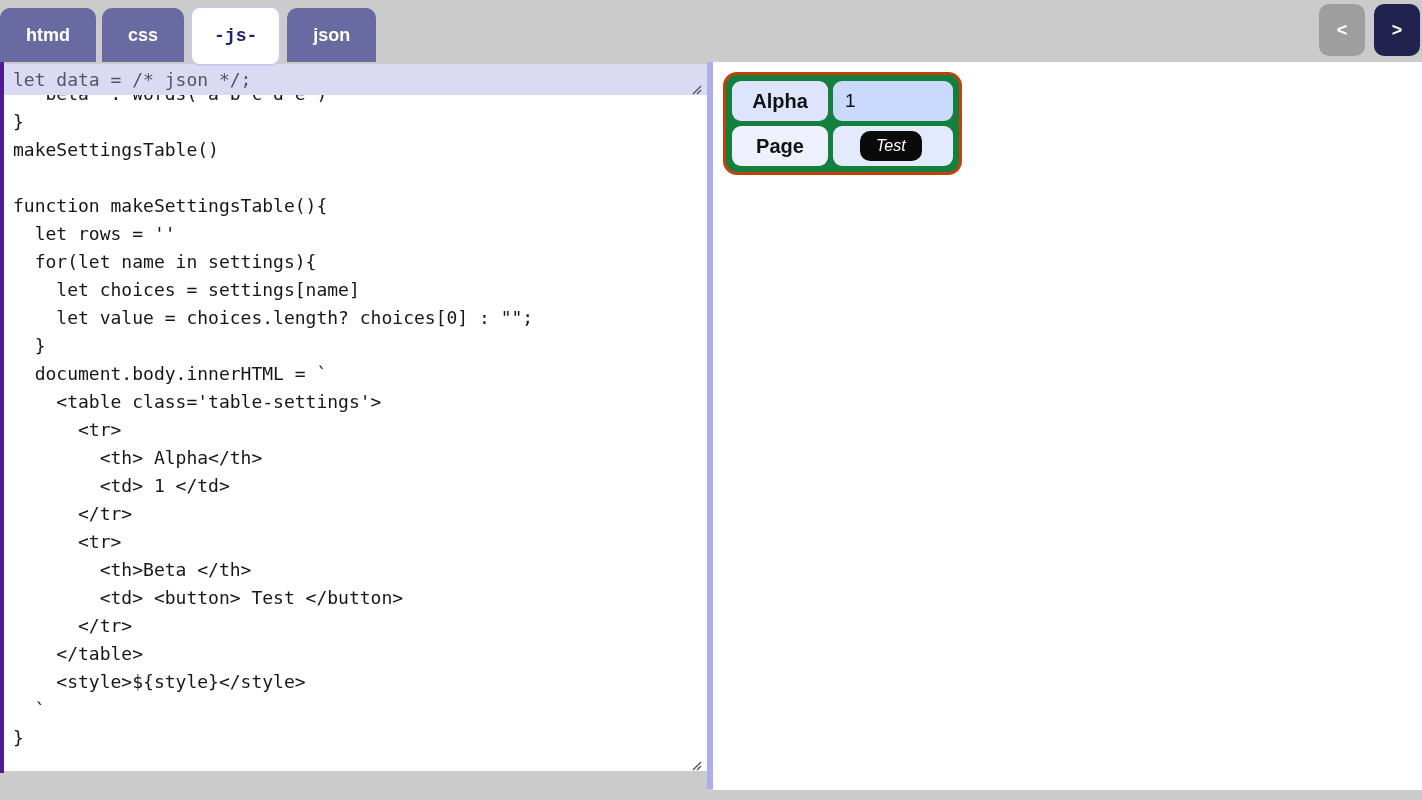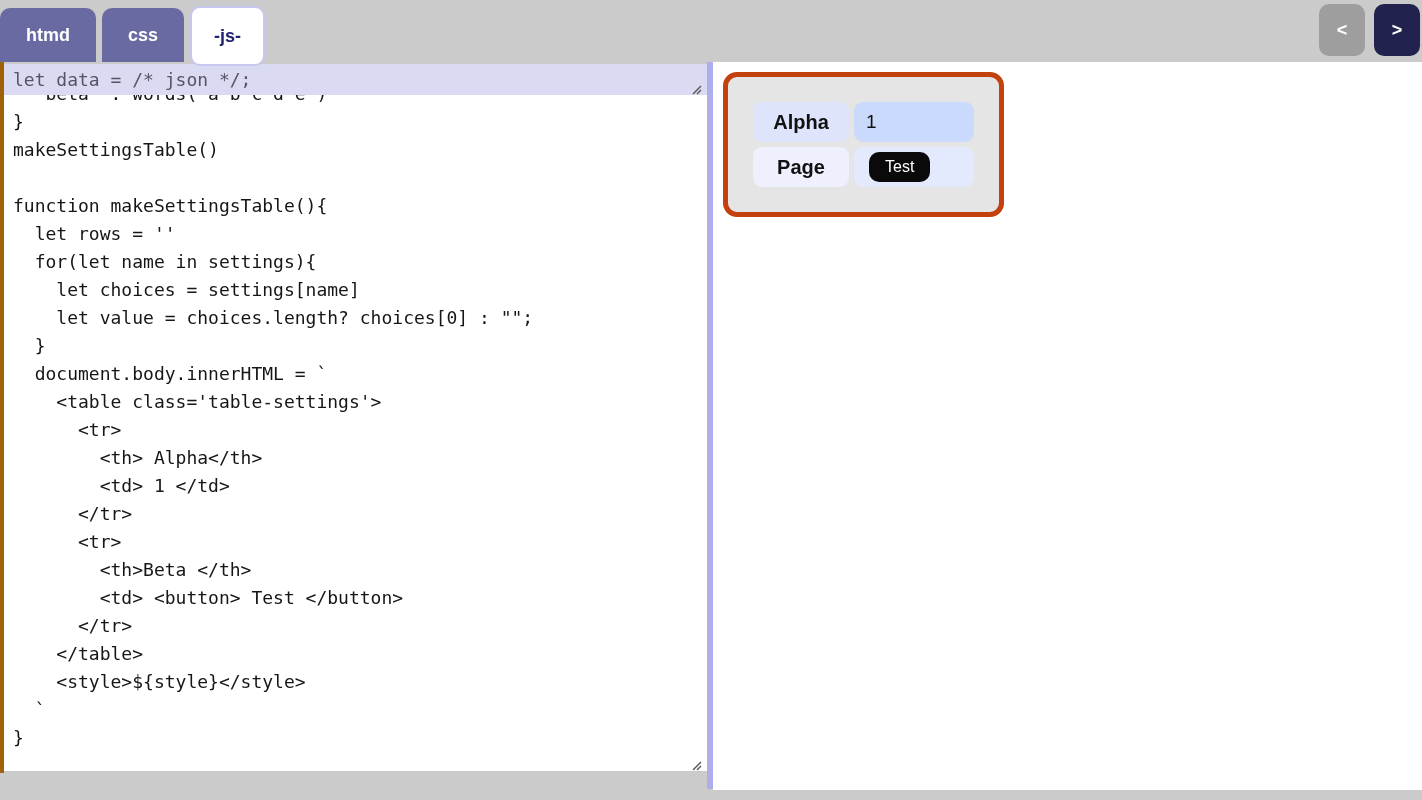--- a/index.html
+++ b/index.html
@@ -16,35 +16,36 @@
     height:54px;display:flex;align-items:center;justify-content:center;
     background:#6a6aa2;color:#ffffff;font-weight:bold;font-size:18px;
     border-radius:10px 10px 0 0;padding:0 26px;box-sizing:border-box;
     cursor:pointer;border:none;
   }
   .tab.active{
     background:#ffffff;color:#22226e;
     border:2px solid #c6c8f0;border-radius:10px;
     height:60px;margin-top:-3px;margin-bottom:-4px;z-index:3;
     padding:12px 22px;
+    font-family:Liberation Mono, monospace;
   }
   .nav{position:absolute;top:4px;right:2px;display:flex;gap:9px;}
   .navbtn{
     height:52px;border:none;border-radius:10px;color:#ffffff;
     font-weight:bold;font-size:18px;font-family:"Liberation Sans",sans-serif;
     display:flex;align-items:center;justify-content:center;cursor:pointer;
   }
   .navbtn.prev{width:46px;background:#9e9e9e;}
   .navbtn.next{width:46px;background:#22224e;}
   .navbtn.page{width:103px;background:#22224e;font-size:19px;}
 
   
   .left-pane{
     position:absolute;top:62px;left:0;width:707px;height:711px;
-    border-left:4px solid #a16207;box-sizing:border-box;
+    border-left:4px solid #4c1d95;box-sizing:border-box;
   }
   .json-line{
     position:relative;margin-top:2px;height:31px;background:#dadaf2;
     overflow:hidden;
   }
   .json-line pre{
     margin:0;padding:2px 0 0 9px;
     font-family:"DejaVu Sans Mono",monospace;font-size:18px;line-height:28px;
     color:#555566;white-space:pre;
   }
@@ -61,52 +62,53 @@
   
   .divider{position:absolute;top:62px;left:707px;width:6px;height:727px;background:#aeaeec;}
 
   
   .right-pane{
     position:absolute;top:62px;left:713px;width:709px;height:728px;
     background:#ffffff;
   }
   table.settings{
     margin:10px 0 0 10px;
-    background:#e5e5e5;border:5px solid #c2410c;border-radius:14px;
-    border-collapse:separate;border-spacing:5px;padding:20px;
+    background:#15803d;border:3px solid #c2410c;border-radius:14px;
+    border-collapse:separate;border-spacing:5px;padding:1px;
   }
   table.settings th, table.settings td{
     height:40px;border-radius:9px;box-sizing:border-box;
   }
   table.settings th{
     width:96px;font-size:20px;font-weight:bold;color:#111;text-align:center;
     font-family:"Liberation Sans",sans-serif;
   }
   table.settings td{
     width:120px;font-size:19px;color:#111;text-align:left;padding-left:12px;
     font-family:"Liberation Sans",sans-serif;
   }
   .cell-th-1{background:#dde4fc;}
   .cell-td-1{background:#c9dafc;}
   .cell-th-2{background:#eef0fe;}
   .cell-td-2{background:#e3eafd;}
   .test-btn{
     background:#0a0a0a;color:#ffffff;border:none;border-radius:10px;
-    padding:6px 16px;font-size:16px;margin-left:3px;
-    font-family:"Liberation Sans",sans-serif;cursor:pointer;
+    padding:6px 16px;font-size:16px;margin-left:15px;
+    font-family:"Liberation Sans",sans-serif;cursor:pointer;font-style:italic;
   }
 </style>
 </head>
 <body>
 
 <div class="topbar">
   <div class="tabs">
     <button class="tab">htmd</button>
     <button class="tab">css</button>
     <button class="tab active">-js-</button>
+    <button class="tab">json</button>
   </div>
   <div class="nav">
     <button class="navbtn prev">&lt;</button>
     <button class="navbtn next">&gt;</button>
   </div>
 </div>
 
 <div class="left-pane">
   <div class="json-line">
     <pre>let data = /* json */;</pre>

